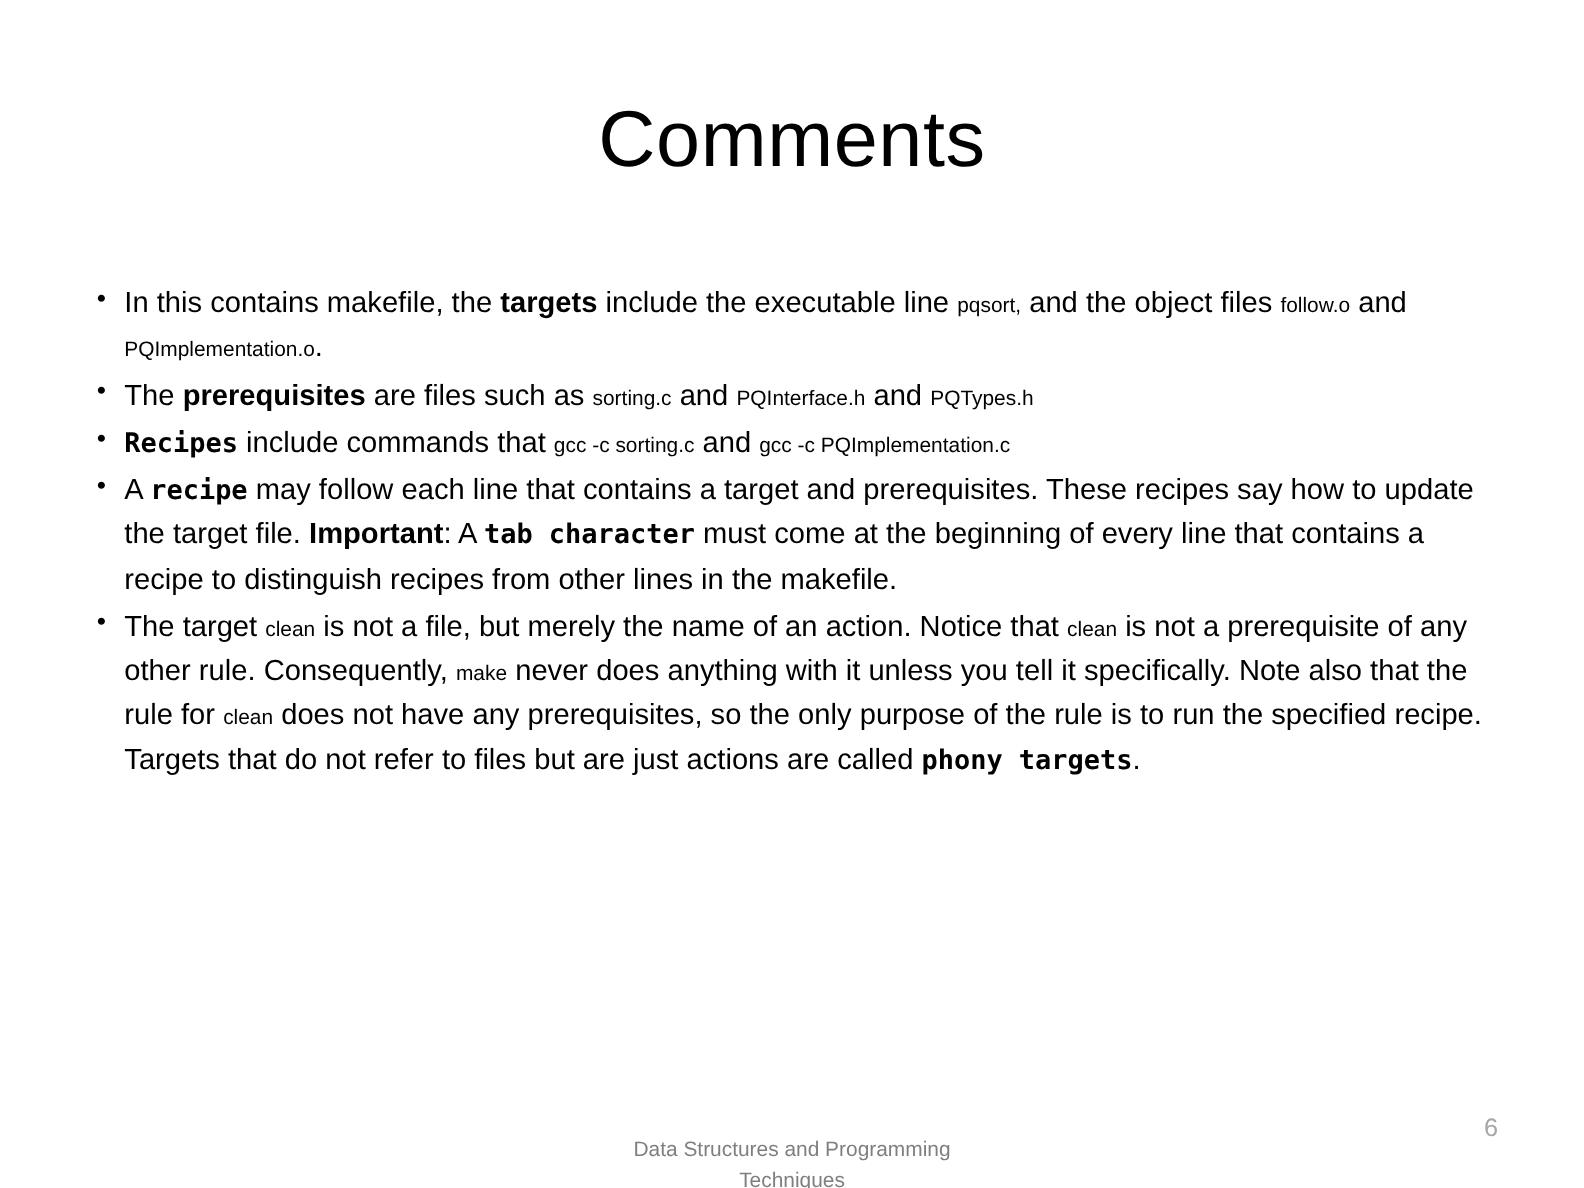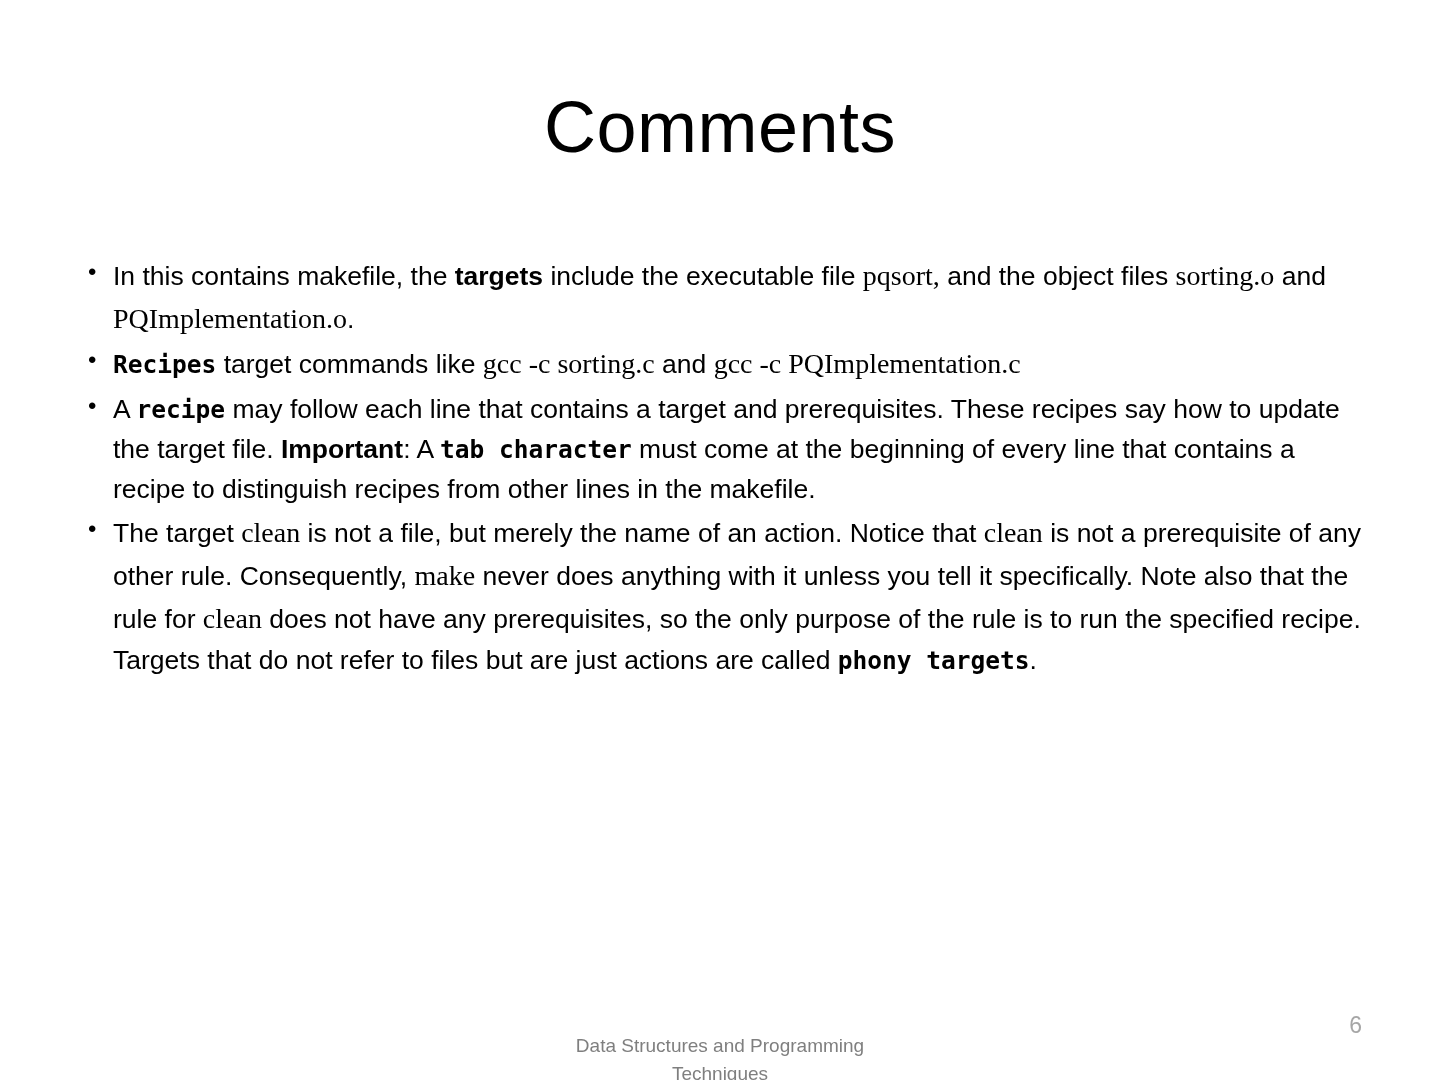--- a/index.html
+++ b/index.html
@@ -59,22 +59,22 @@
     left: 8px;
     top: -1px;
     font-size: 24px;
     line-height: 1.52;
     color: #000000;
   }
   li.spacer-before {
     margin-top: 38px;
   }
   .mono {
-    font-family: Liberation Serif, serif;
-    font-size: 28px;
+    font-family: Liberation Sans, sans-serif;
+    font-size: 19px;
   }
   .bold {
     font-weight: bold;
   }
   .bold-mono {
     font-family: "DejaVu Sans Mono", "Liberation Mono", monospace;
     font-size: 24.5px;
     font-weight: bold;
   }
   .footer {
@@ -102,22 +102,23 @@
 </style>
 </head>
 <body>
 
 <div class="slide">
 
   <div class="slide-title">Comments</div>
 
   <div class="content">
     <ul class="bullets" id="bullet-list">
-        <li><span>In this contains makefile, the </span><span class="bold">targets</span><span> include the executable file </span><span class="mono">pqsort,</span><span> and the object files </span><span class="mono">sorting.o</span><span> and </span><span class="mono">PQImplementation.o</span><span>.</span></li>
-        <li><span class="bold-mono">Recipes</span><span> target commands like </span><span class="mono">gcc -c sorting.c</span><span> and </span><span class="mono">gcc -c PQImplementation.c</span></li>
+        <li><span>In this contains makefile, the </span><span class="bold">targets</span><span> include the executable line </span><span class="mono">pqsort,</span><span> and the object files </span><span class="mono">follow.o</span><span> and </span><span class="mono">PQImplementation.o</span><span>.</span></li>
+        <li><span>The </span><span class="bold">prerequisites</span><span> are files such as </span><span class="mono">sorting.c</span><span> and </span><span class="mono">PQInterface.h</span><span> and </span><span class="mono">PQTypes.h</span></li>
+        <li><span class="bold-mono">Recipes</span><span> include commands that </span><span class="mono">gcc -c sorting.c</span><span> and </span><span class="mono">gcc -c PQImplementation.c</span></li>
         <li class="spacer-before"><span>A </span><span class="bold-mono">recipe</span><span> may follow each line that contains a target and prerequisites. These recipes say how to update the target file. </span><span class="bold">Important</span><span>: A </span><span class="bold-mono">tab character</span><span> must come at the beginning of every line that contains a recipe to distinguish recipes from other lines in the makefile.</span></li>
         <li><span>The target </span><span class="mono">clean</span><span> is not a file, but merely the name of an action. Notice that </span><span class="mono">clean</span><span> is not a prerequisite of any other rule. Consequently, </span><span class="mono">make</span><span> never does anything with it unless you tell it specifically. Note also that the rule for </span><span class="mono">clean</span><span> does not have any prerequisites, so the only purpose of the rule is to run the specified recipe. Targets that do not refer to files but are just actions are called </span><span class="bold-mono">phony targets</span><span>.</span></li>
       </ul>
   </div>
 
   <div class="footer">
     <span class="footer-text">Data Structures and Programming Techniques</span>
   </div>
 
   <div class="page-number">6</div>

